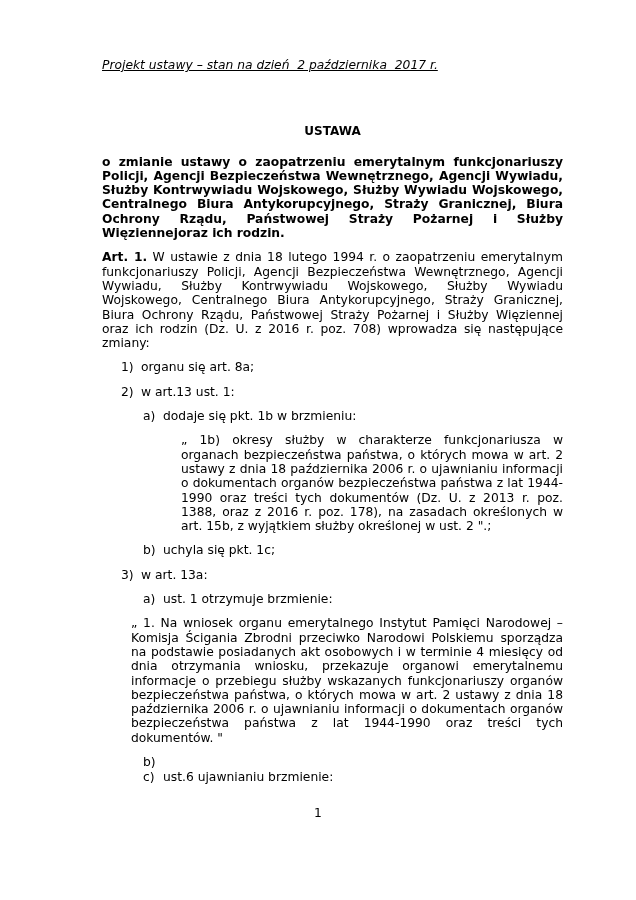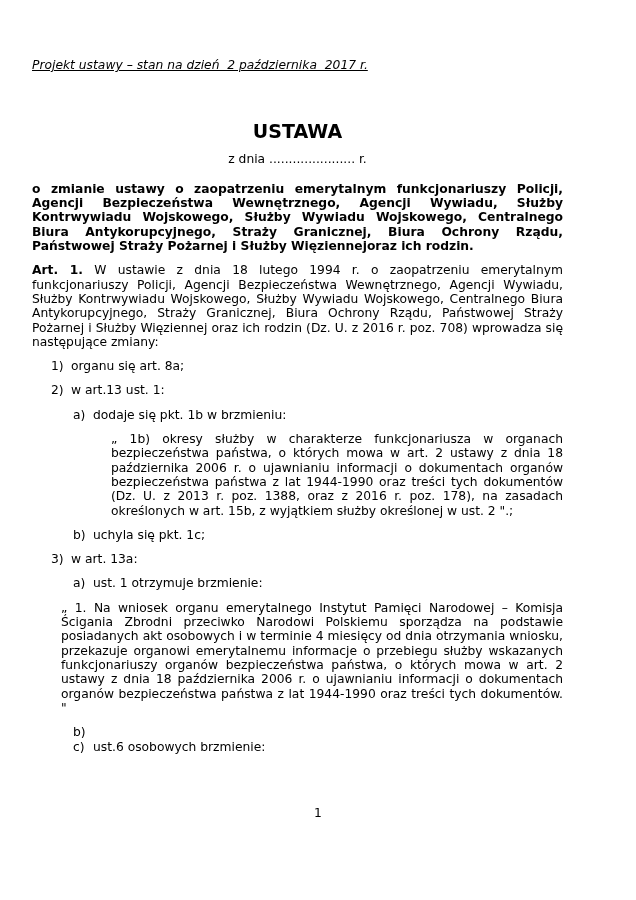--- a/index.html
+++ b/index.html
@@ -7,32 +7,32 @@
     width: 636px;
     height: 900px;
     background: #ffffff;
     color: #000000;
     font-family: "DejaVu Sans", "Liberation Sans", sans-serif;
     font-size: 12.3px;
     line-height: 14.3px;
     position: relative;
     overflow: hidden;
   }
-  .page { padding: 58px 73px 0 32px; }
+  .page { padding: 58px 73px 0 102px; }
 
   .header-note {
     font-style: italic;
     text-decoration: underline;
     white-space: pre-wrap;
     margin-bottom: 52px;
   }
   .title {
     text-align: center;
     font-weight: bold;
-    font-size: 19px;
+    font-size: 12px;
     margin-bottom: 13px;
   }
   .date-line {
     text-align: center;
     margin-bottom: 14px;
   }
   .preamble {
     font-weight: bold;
     text-align: justify;
     margin: 16px 0 10px 0;
@@ -68,21 +68,20 @@
 </style>
 </head>
 <body>
 
 <div class="page">
 
   <div class="header-note">Projekt ustawy – stan na dzień  2 października  2017 r.</div>
 
   <div class="title">USTAWA</div>
 
-  <div class="date-line">z dnia ...................... r.</div>
 
   <p class="preamble">o zmianie ustawy o zaopatrzeniu emerytalnym funkcjonariuszy Policji, Agencji Bezpieczeństwa Wewnętrznego, Agencji Wywiadu, Służby Kontrwywiadu Wojskowego, Służby Wywiadu Wojskowego, Centralnego Biura Antykorupcyjnego, Straży Granicznej, Biura Ochrony Rządu, Państwowej Straży Pożarnej i Służby Więziennejoraz ich rodzin.</p>
 
   <p class="article">
     <span class="b">Art. 1.</span>
     <span>W ustawie z dnia 18 lutego 1994 r. o zaopatrzeniu emerytalnym funkcjonariuszy Policji, Agencji Bezpieczeństwa Wewnętrznego, Agencji Wywiadu, Służby Kontrwywiadu Wojskowego, Służby Wywiadu Wojskowego, Centralnego Biura Antykorupcyjnego, Straży Granicznej, Biura Ochrony Rządu, Państwowej Straży Pożarnej i Służby Więziennej oraz ich rodzin (Dz. U. z 2016 r. poz. 708) wprowadza się następujące zmiany:</span>
   </p>
 
   <div class="row l1">
     <span class="marker">1)</span>
@@ -118,18 +117,18 @@
 
   <p class="quote q-shallow">„ 1. Na wniosek organu emerytalnego Instytut Pamięci Narodowej – Komisja Ścigania Zbrodni przeciwko Narodowi Polskiemu sporządza na podstawie posiadanych akt osobowych i w terminie 4 miesięcy od dnia otrzymania wniosku, przekazuje organowi emerytalnemu informacje o przebiegu służby wskazanych funkcjonariuszy organów bezpieczeństwa państwa, o których mowa w art. 2 ustawy z dnia 18 października 2006 r. o ujawnianiu informacji o dokumentach organów bezpieczeństwa państwa z lat 1944-1990 oraz treści tych dokumentów. "</p>
 
   <div class="row l2">
     <span class="marker">b)</span>
   </div>
 
 
   <div class="row l2 tight">
     <span class="marker">c)</span>
-    <span class="item-text">ust.6 osobowych brzmienie:</span>
+    <span class="item-text">ust.6 ujawnianiu brzmienie:</span>
   </div>
 
 </div>
 
 <div class="page-number">1</div>
 
 </body></html>

